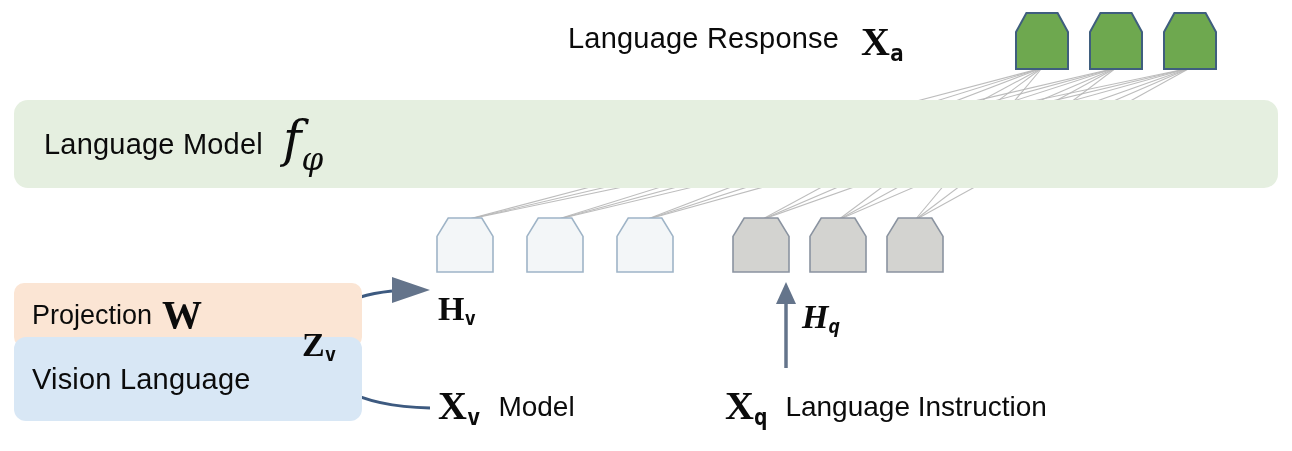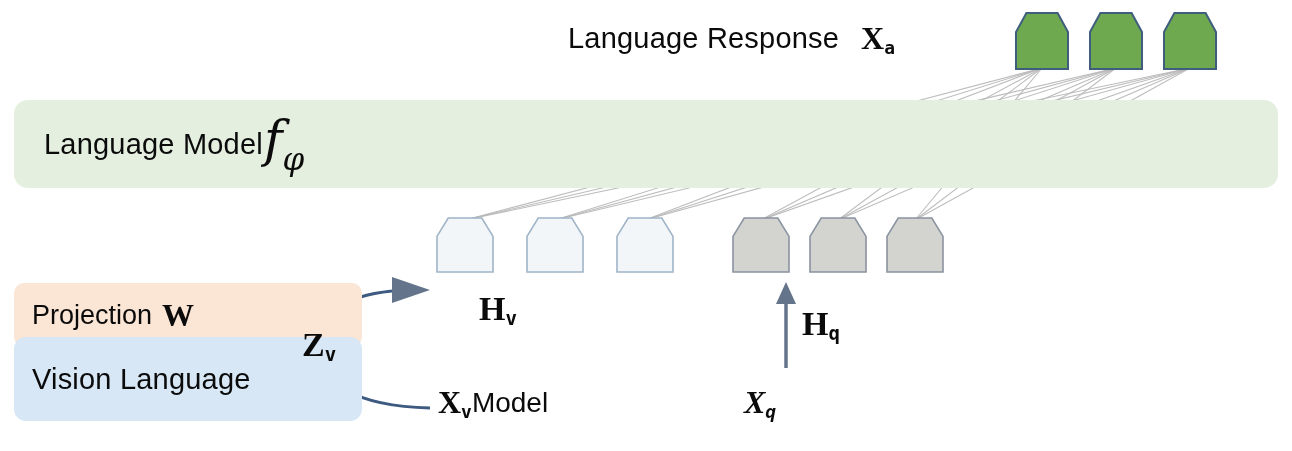--- a/index.html
+++ b/index.html
@@ -2,34 +2,34 @@
 <html><head>
 <meta charset="utf-8">
 <style>
   html,body{margin:0;padding:0;background:#ffffff;}
   .stage{
     position:relative;width:1292px;height:451px;background:#ffffff;
     font-family:"Liberation Sans",sans-serif;overflow:hidden;color:#0b0b0b;
   }
   #net{position:absolute;left:0;top:0;width:1292px;height:451px;}
   .bar{position:absolute;display:flex;align-items:center;box-sizing:border-box;}
-  .bar-green{left:14px;top:100px;width:1264px;height:88px;border-radius:14px;padding-left:30px;gap:1px;}
+  .bar-green{left:14px;top:100px;width:1264px;height:88px;border-radius:14px;padding-left:30px;gap:20px;}
   .bar-peach{left:14px;top:283px;width:348px;height:64px;border-radius:10px;padding-left:18px;gap:10px;align-items:center;}
   .bar-blue{left:14px;top:337px;width:348px;height:84px;border-radius:12px;padding-left:18px;}
   .lbl{font-size:29px;letter-spacing:0.2px;}
   .lbl-sm{font-size:27px;}
   .mathb{font-family:"Liberation Serif",serif;font-weight:700;}
   .sub{font-family:"DejaVu Sans Mono",monospace;font-weight:700;font-size:0.56em;vertical-align:-0.28em;letter-spacing:0;}
   .fphi{font-family:"DejaVu Serif",serif;font-style:italic;font-size:50px;font-weight:500;line-height:1;}
   .fphi .phisub{font-size:0.62em;vertical-align:-0.45em;}
   .abs{position:absolute;white-space:nowrap;}
   .toprow{left:568px;top:22px;display:flex;gap:22px;}
-  .mline{display:flex;align-items:center;}
+  .mline{display:flex;align-items:center;gap:18px;}
   .m34{font-size:34px;line-height:1;}
-  .m36{font-size:32px;line-height:1;}
+  .m36{font-size:40px;line-height:1;}
   .cap{font-size:28px;}
 </style>
 </head>
 <body>
 
 <div class="stage">
 
   <svg id="net" viewBox="0 0 1292 451" xmlns="http://www.w3.org/2000/svg">
       <line x1="465" y1="220" x2="1042" y2="68" stroke="#b6b6b6" stroke-width="1.1" opacity="0.9"></line>
       <line x1="465" y1="220" x2="1116" y2="68" stroke="#b6b6b6" stroke-width="1.1" opacity="0.9"></line>
@@ -80,30 +80,31 @@
   </div>
 
   <div class="bar bar-blue" id="bar-ve" style="background: rgb(216, 231, 245);">
     <span class="lbl">Vision Language</span>
   </div>
 
   <div class="abs mathb m34" style="left:302px;top:328px;">
     <span>Z</span><span class="sub">v</span>
   </div>
 
-  <div class="abs mathb m34" style="left:438px;top:292px;margin-left:41px;">
+  <div class="abs mathb m34" style="left:438px;top:292px;">
     <span>H</span><span class="sub">v</span>
   </div>
 
-  <div class="abs mathb m34" style="left:802px;top:307px;">
+  <div class="abs mathb m34" style="left:802px;top:300px;font-style:italic;">
     <span>H</span><span class="sub">q</span>
   </div>
 
   <div class="abs mline" style="left:438px;top:386px;">
     <span class="mathb m36"><span>X</span><span class="sub">v</span></span>
     <span class="cap">Model</span>
   </div>
 
-  <div class="abs mline" style="left:744px;top:386px;font-style:italic;">
+  <div class="abs mline" style="left:725px;top:386px;">
     <span class="mathb m36"><span>X</span><span class="sub">q</span></span>
+    <span class="cap">Language Instruction</span>
   </div>
 
 </div>
 
 </body></html>

